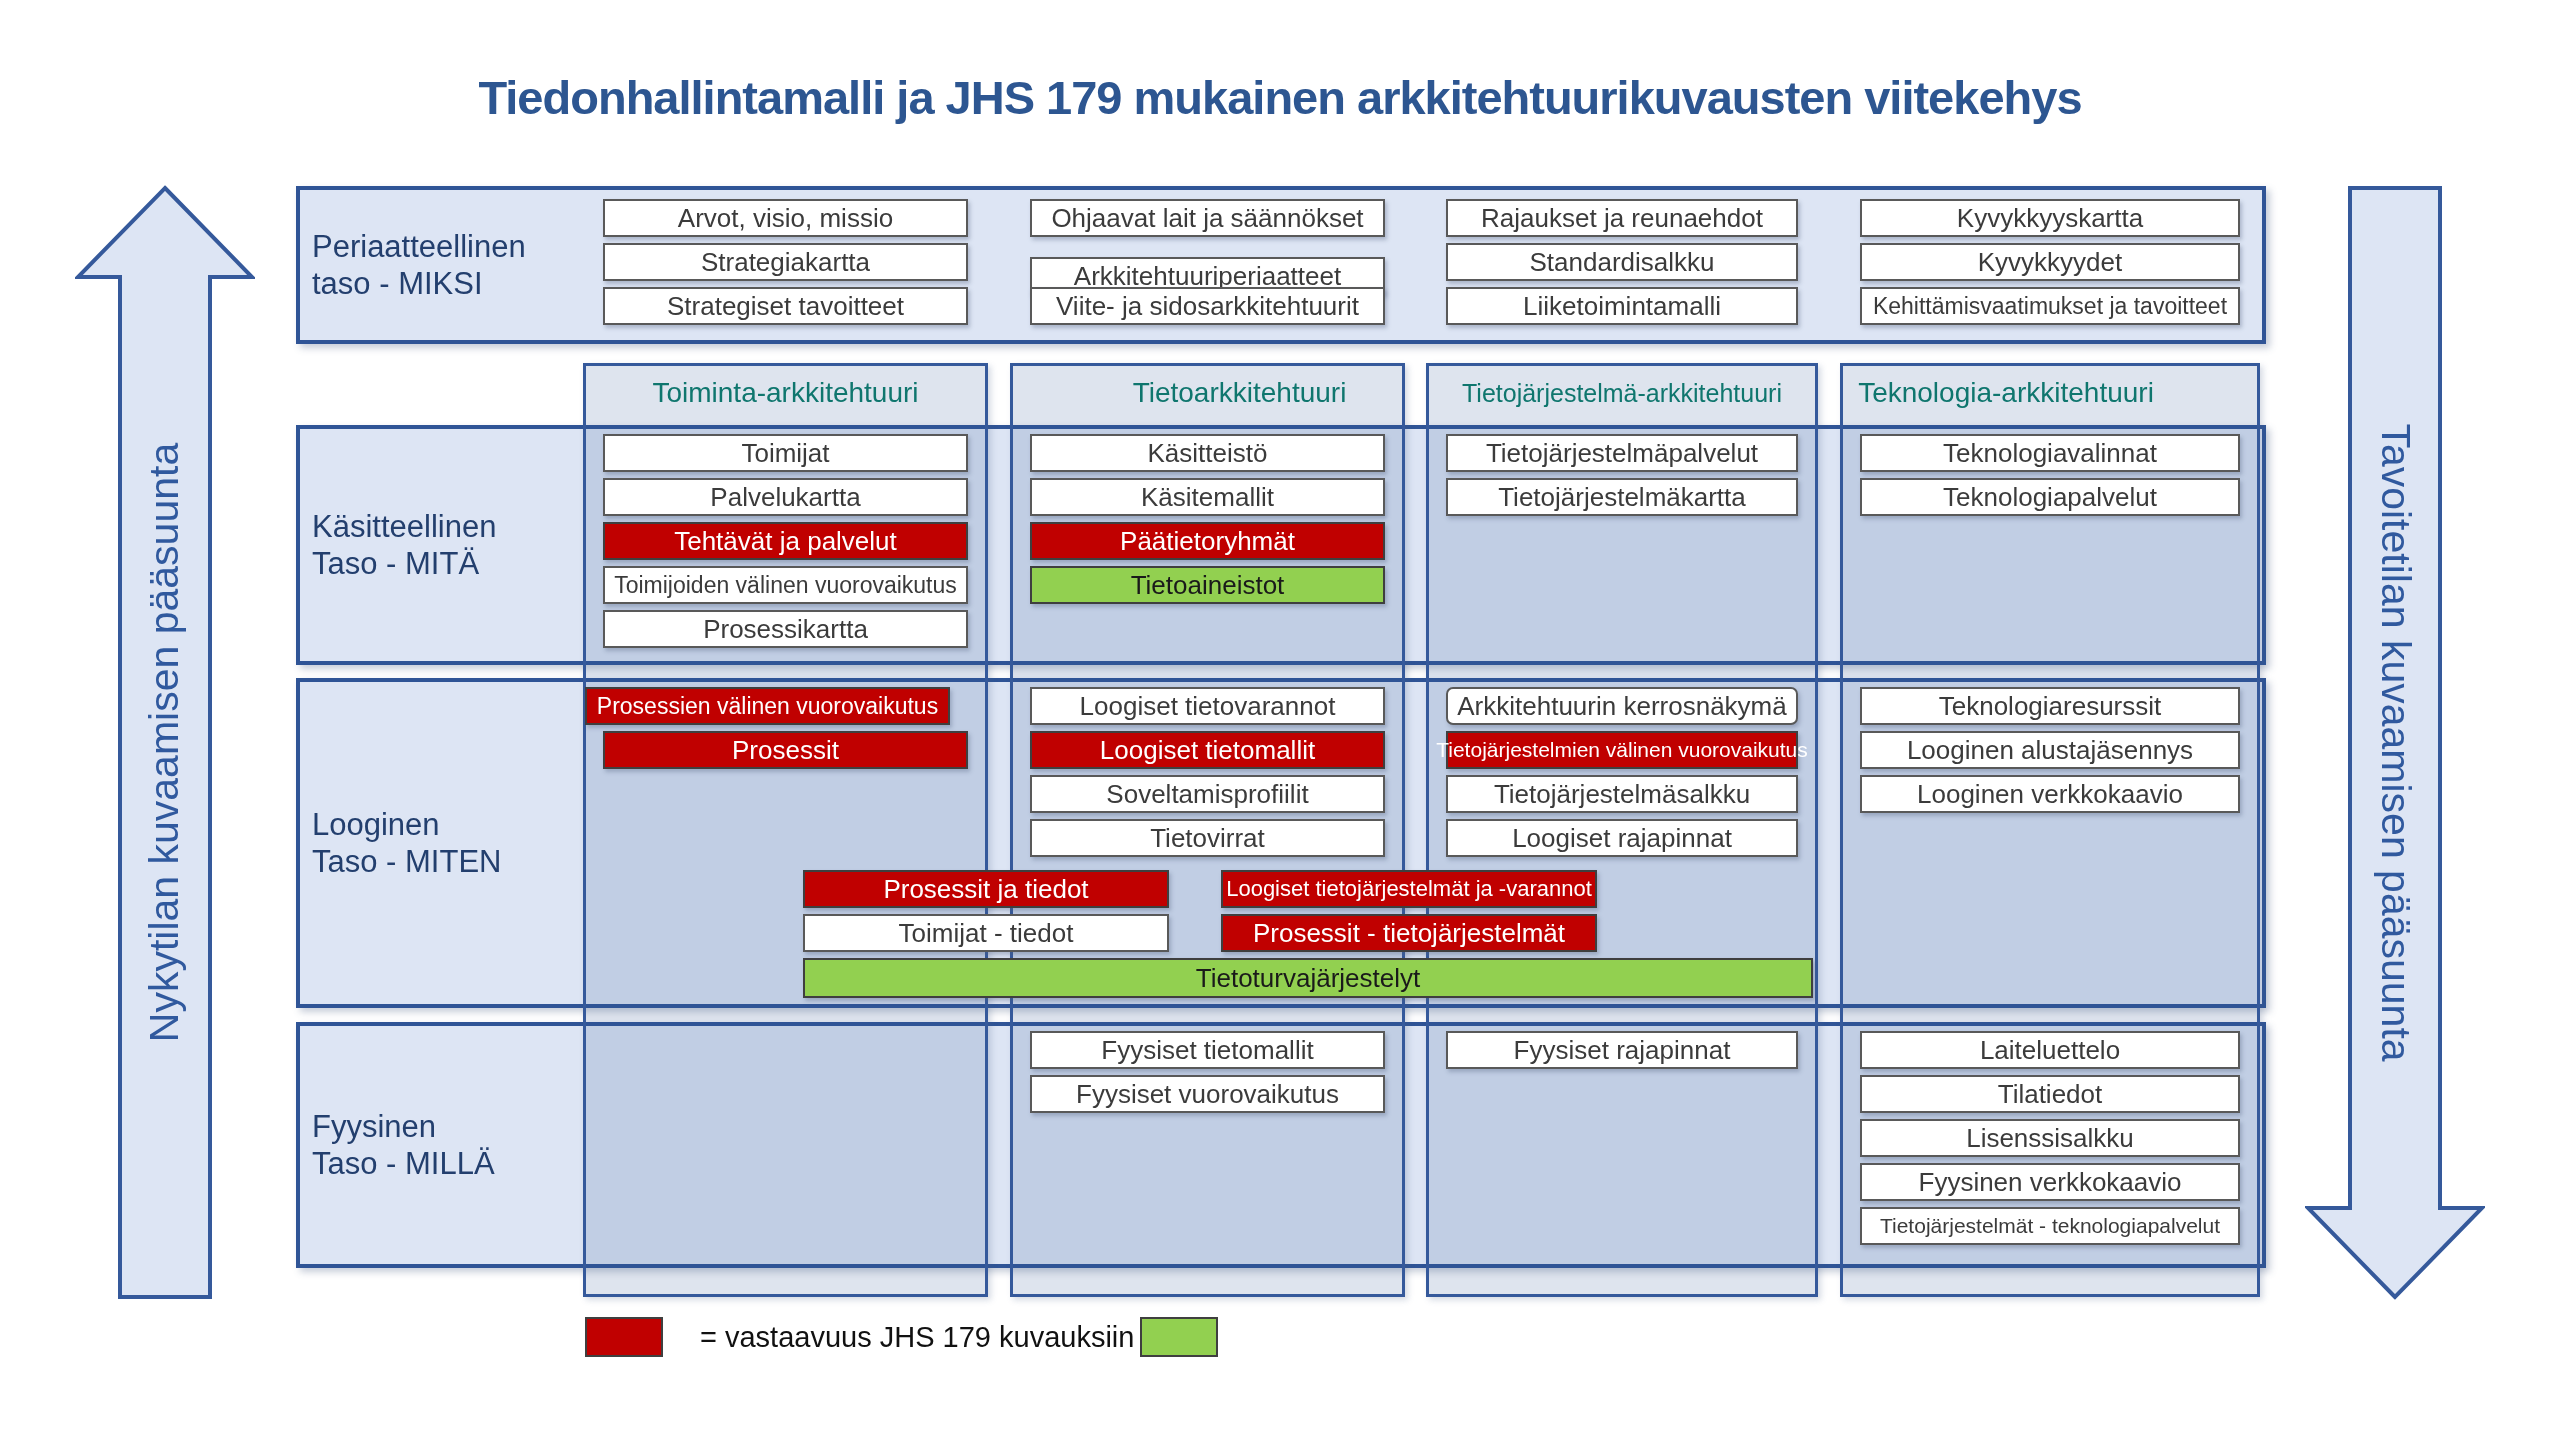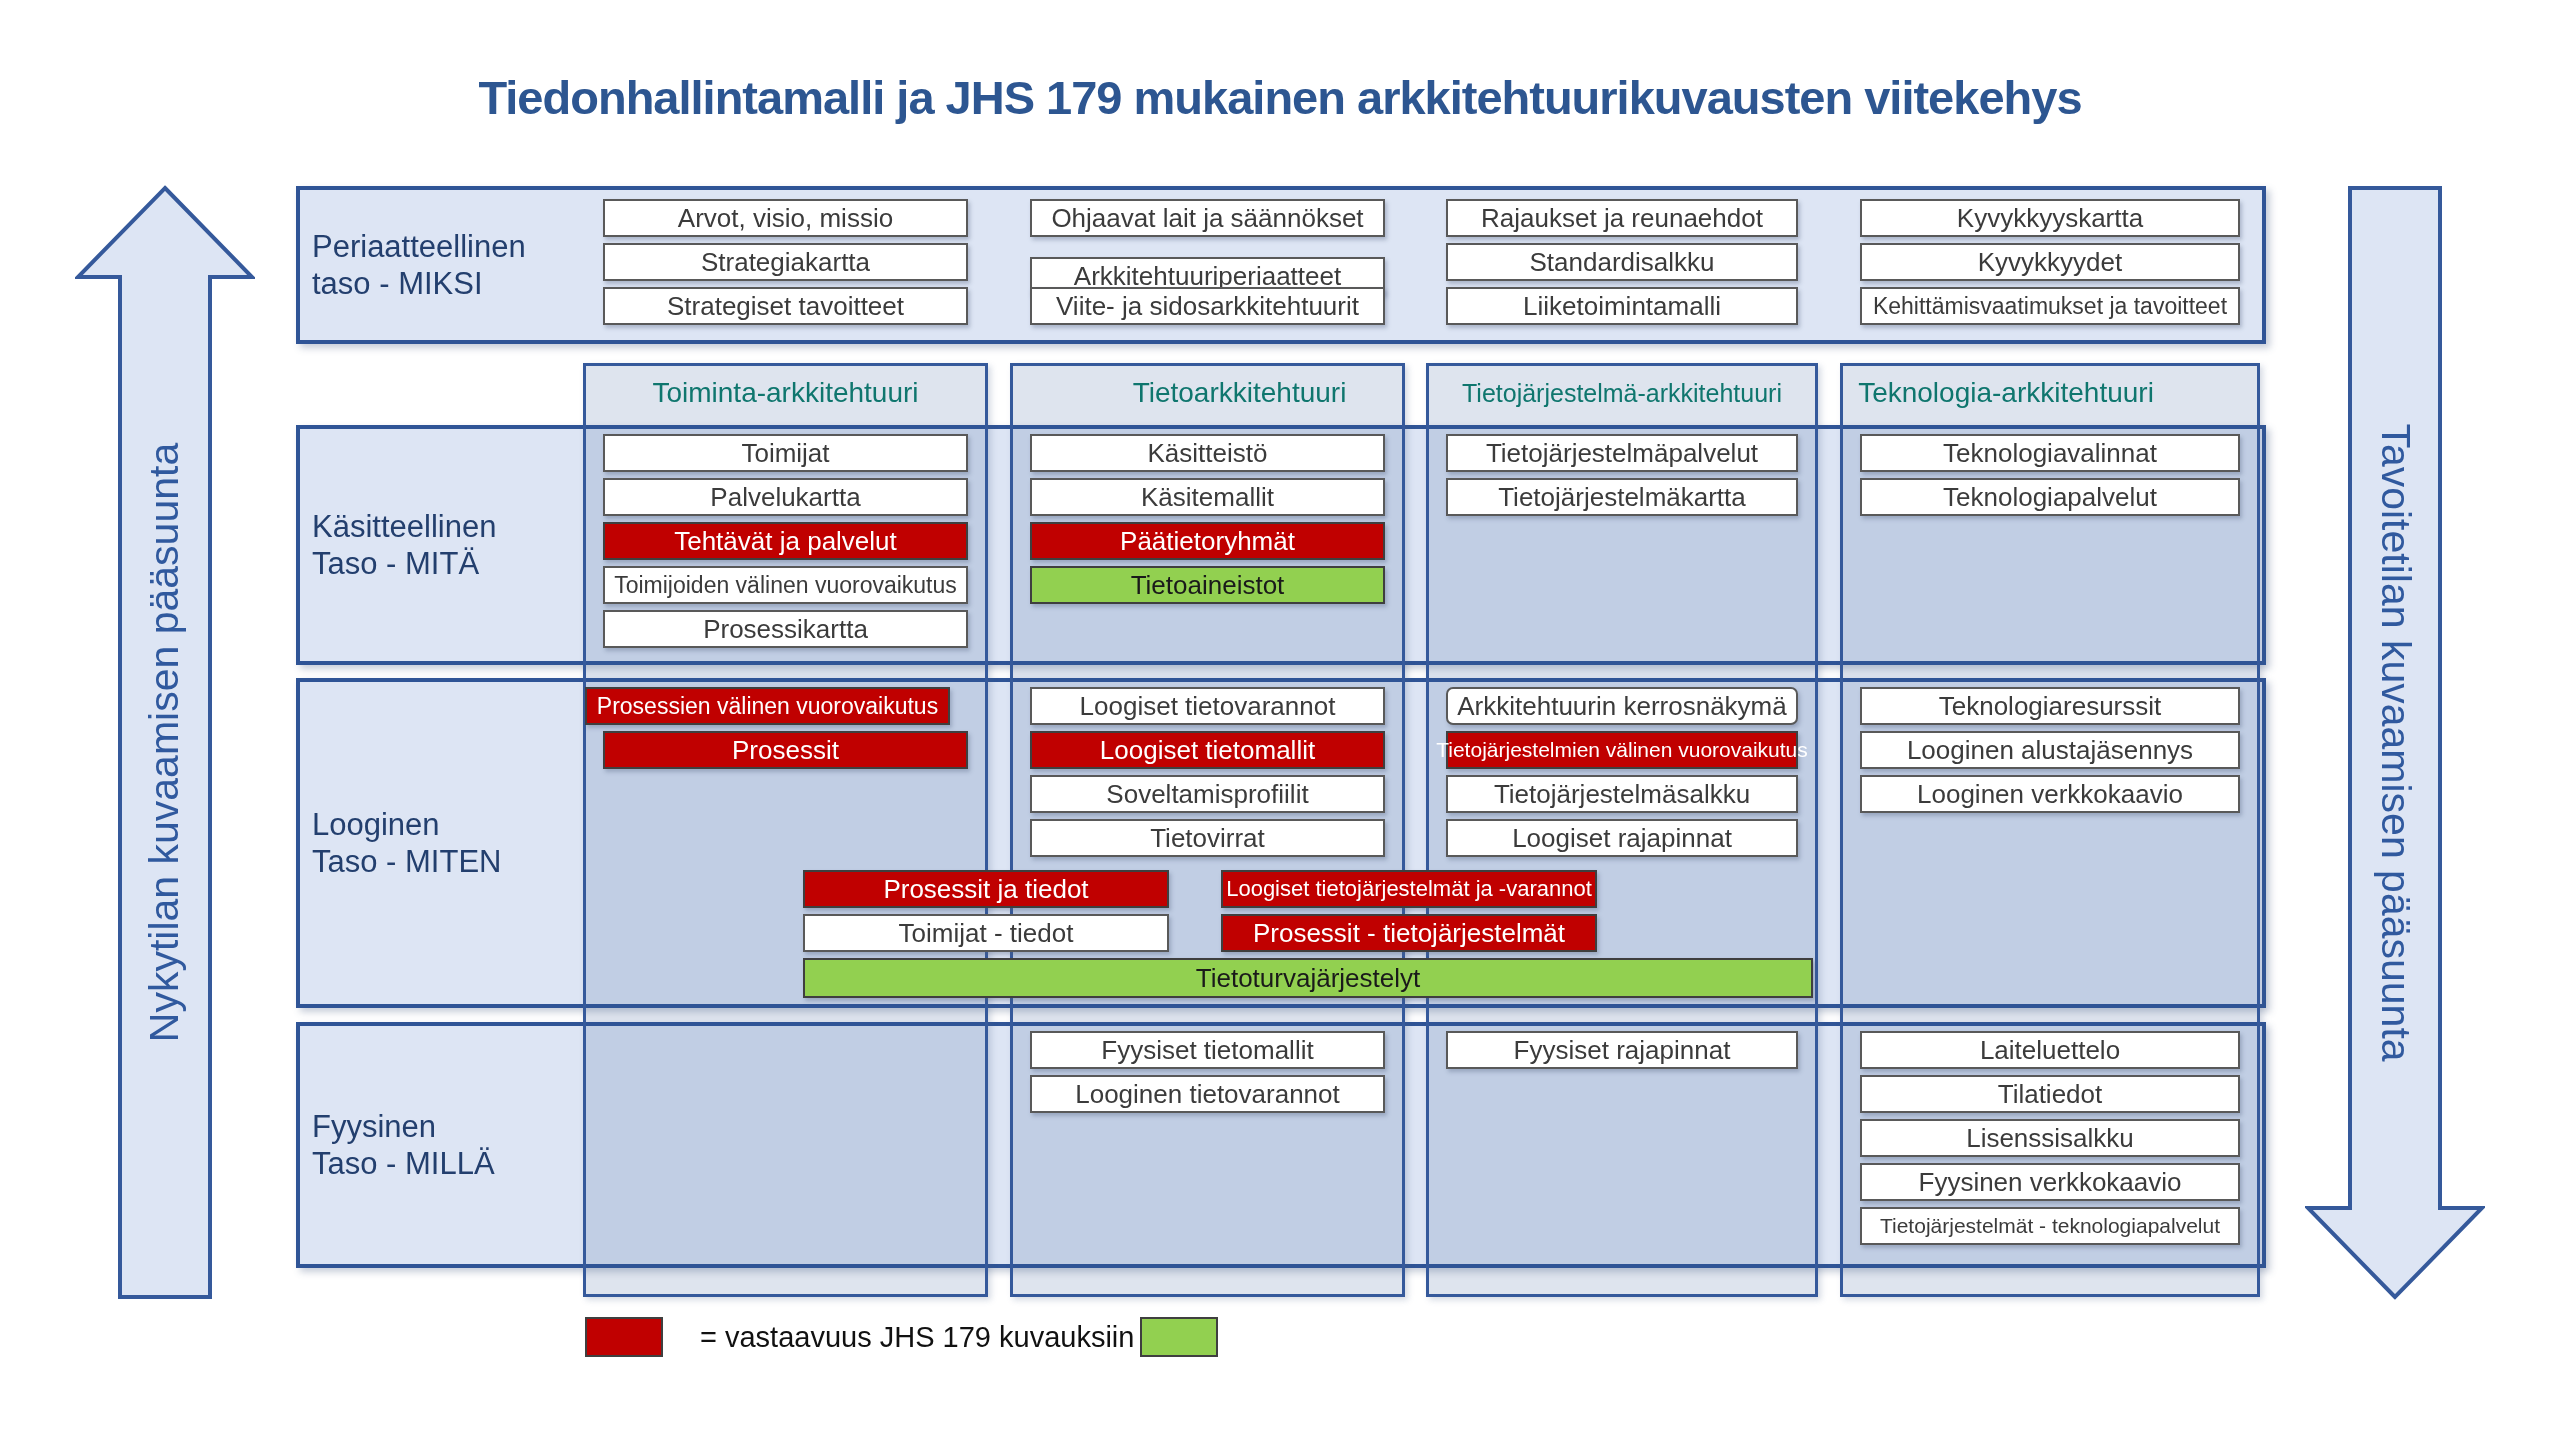--- a/index.html
+++ b/index.html
@@ -222,21 +222,21 @@
       <div class="box white" style="left: 1860px; top: 731px; width: 380px; height: 38px; font-size: 26px;">
         <span>Looginen alustajäsennys</span>
       </div>
       <div class="box white" style="left: 1860px; top: 775px; width: 380px; height: 38px; font-size: 26px;">
         <span>Looginen verkkokaavio</span>
       </div>
       <div class="box white" style="left: 1030px; top: 1031px; width: 355px; height: 38px; font-size: 26px;">
         <span>Fyysiset tietomallit</span>
       </div>
       <div class="box white" style="left: 1030px; top: 1075px; width: 355px; height: 38px; font-size: 26px;">
-        <span>Looginen tietovarannot</span>
+        <span>Fyysiset vuorovaikutus</span>
       </div>
       <div class="box white" style="left: 1446px; top: 1031px; width: 352px; height: 38px; font-size: 26px;">
         <span>Fyysiset rajapinnat</span>
       </div>
       <div class="box white" style="left: 1860px; top: 1031px; width: 380px; height: 38px; font-size: 26px;">
         <span>Laiteluettelo</span>
       </div>
       <div class="box white" style="left: 1860px; top: 1075px; width: 380px; height: 38px; font-size: 26px;">
         <span>Tilatiedot</span>
       </div>

